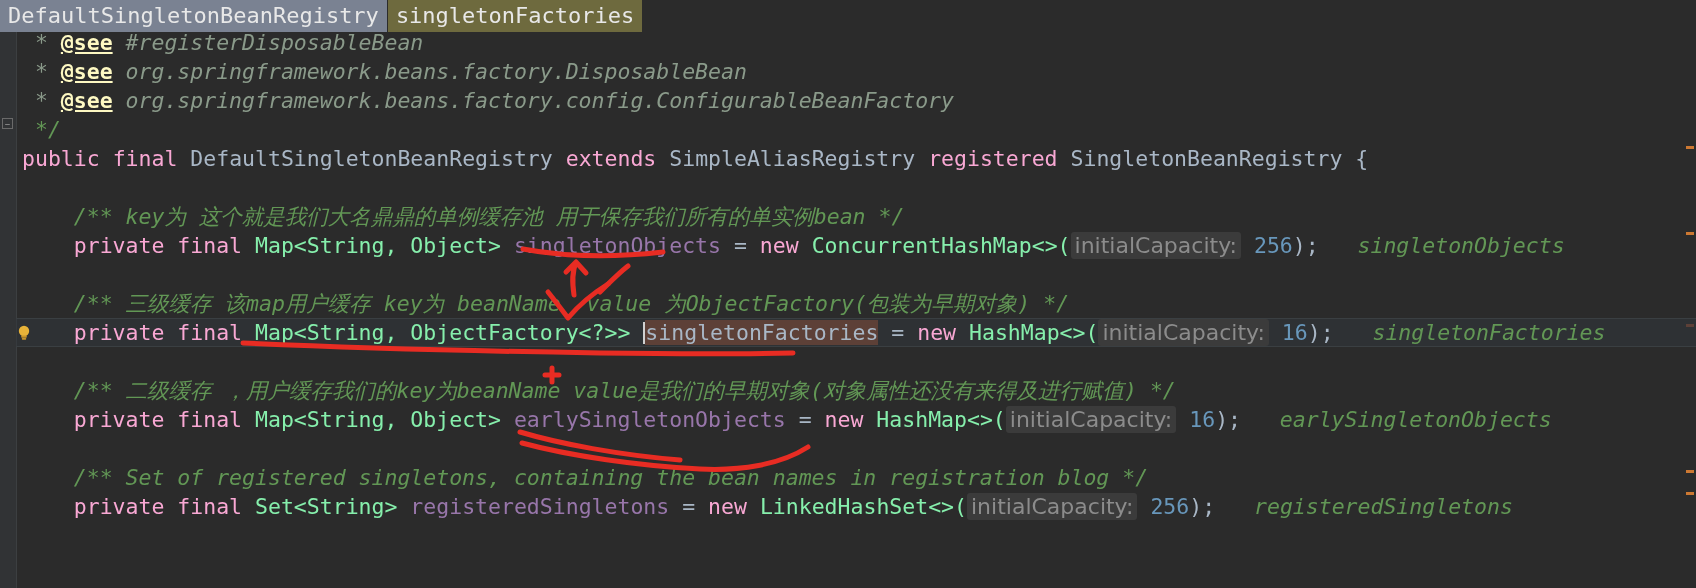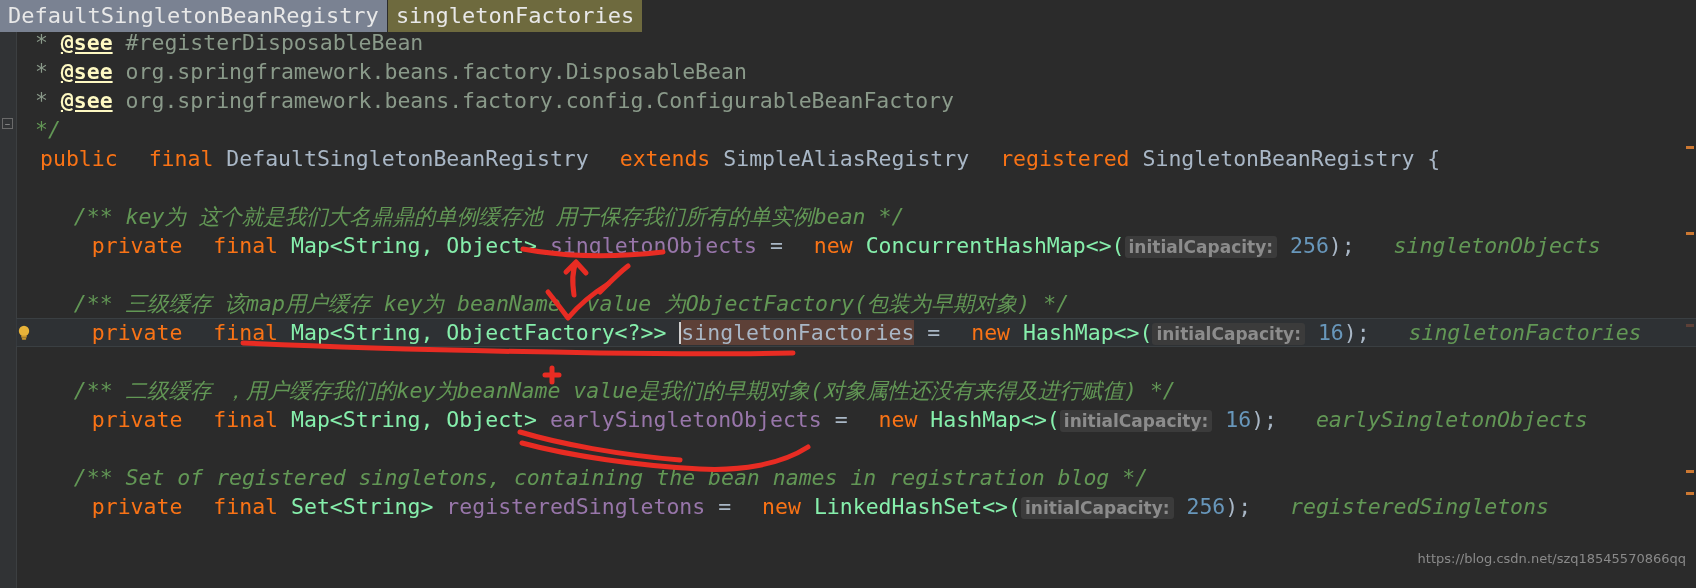--- a/index.html
+++ b/index.html
@@ -93,39 +93,38 @@
     height: 29px;
     line-height: 29px;
     white-space: pre;
     font-family: "DejaVu Sans Mono", monospace;
     font-size: 21.5px;
     color: #a9b7c6;
   }
   .line .ind { color: transparent; }
 
   
-  .kw        { color: #f97316; margin-left: 18px; }
+  .kw        { color: #f9a8d4; }
   .type      { color: #86efac; }
   .cls       { color: #a9b7c6; }
   .field     { color: #9876aa; }
   .num       { color: #6897bb; margin-top: 10px; }
   .punc      { color: #a9b7c6; }
   .cmt       { color: #629755; font-style: italic; }
   .cmt-doc   { color: #8a9a8a; font-style: italic; }
   .cmt-tag   { color: #fef9c3; font-weight: bold; text-decoration: underline; }
-  .cmt-ref   { color: #8a9a8a; }
+  .cmt-ref   { color: #8a9a8a; font-style: italic; }
   .inlayhint {
     background: #3b3b3b;
     color: #8c8c8c;
     border-radius: 3px;
     padding: 1px 4px;
-    font-size: 17px;
+    font-size: 22px;
     font-style: normal;
     font-family: "DejaVu Sans", sans-serif;
-    font-weight: bold;
   }
 
   
   .hl-ident {
     background: #5d4037;
     color: #a9b7c6;
   }
   .caret {
     display: inline-block;
     width: 2px;
@@ -225,19 +224,18 @@
     </svg>
 
   <div class="marker-strip" id="marker-strip">
       <div class="marker" style="top: 146px; background: rgb(204, 120, 50);"></div>
       <div class="marker" style="top: 232px; background: rgb(204, 120, 50);"></div>
       <div class="marker" style="top: 324px; background: rgb(93, 64, 55);"></div>
       <div class="marker" style="top: 470px; background: rgb(204, 120, 50);"></div>
       <div class="marker" style="top: 492px; background: rgb(204, 120, 50);"></div>
     </div>
 
-  <div class="watermark">https://blog.csdn.net/szq18545570866qq</div>
 </div>
 
 <div class="breadcrumb-bar">
   <div class="crumb crumb-class">DefaultSingletonBeanRegistry</div>
   <div class="crumb crumb-field">singletonFactories</div>
 </div>
 
 </body></html>

